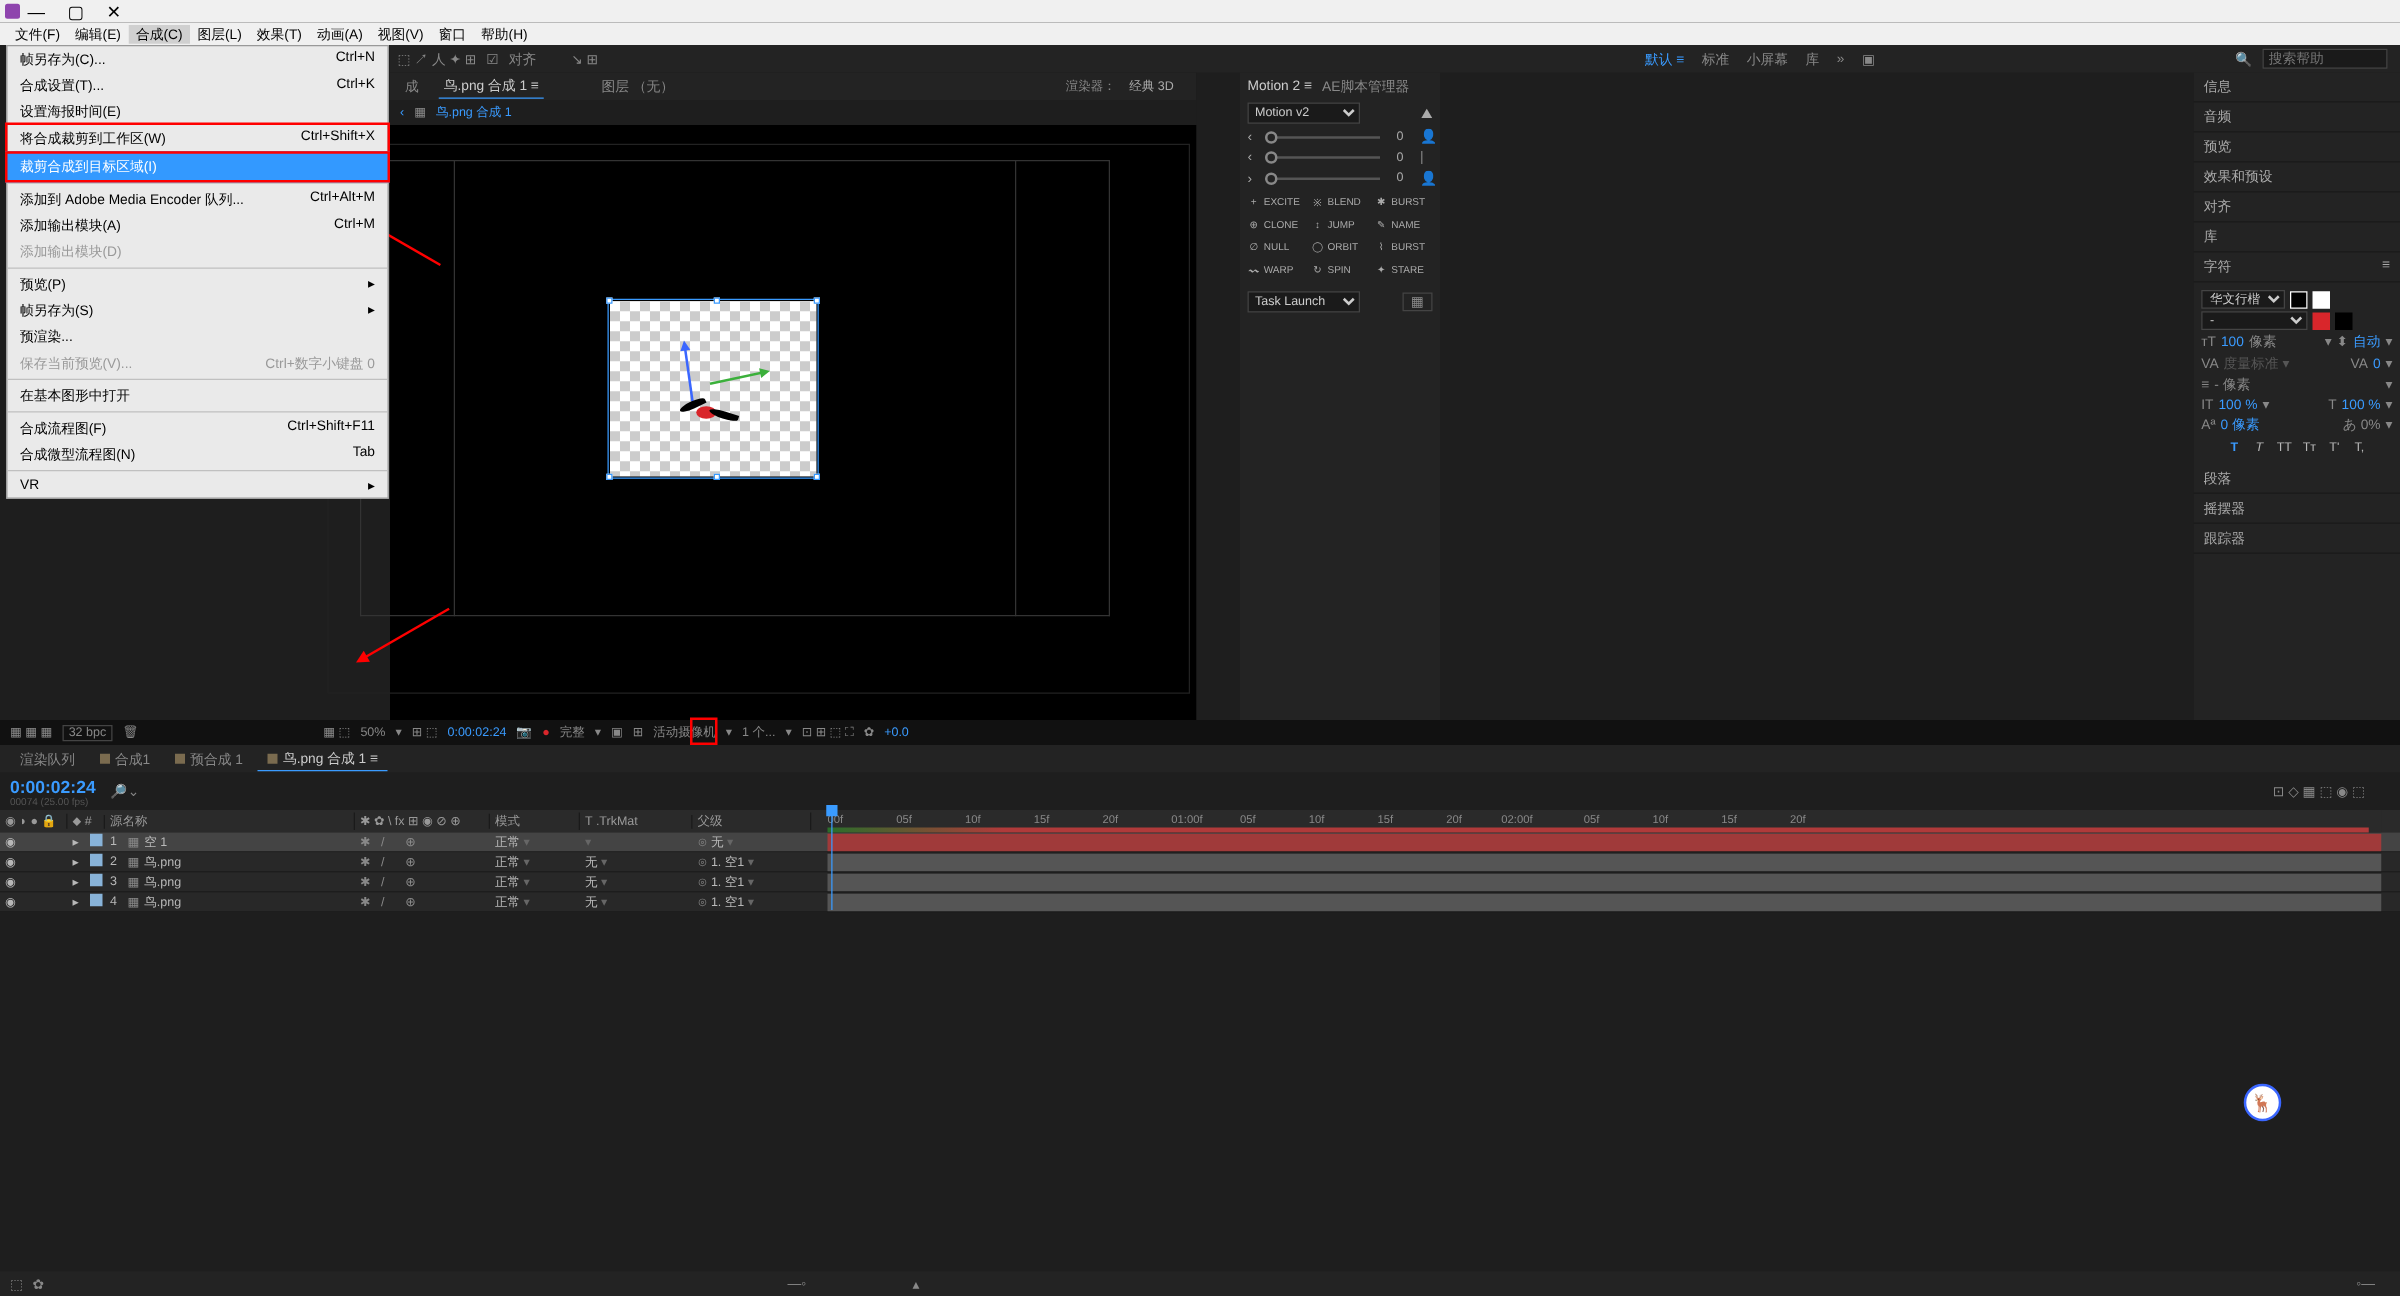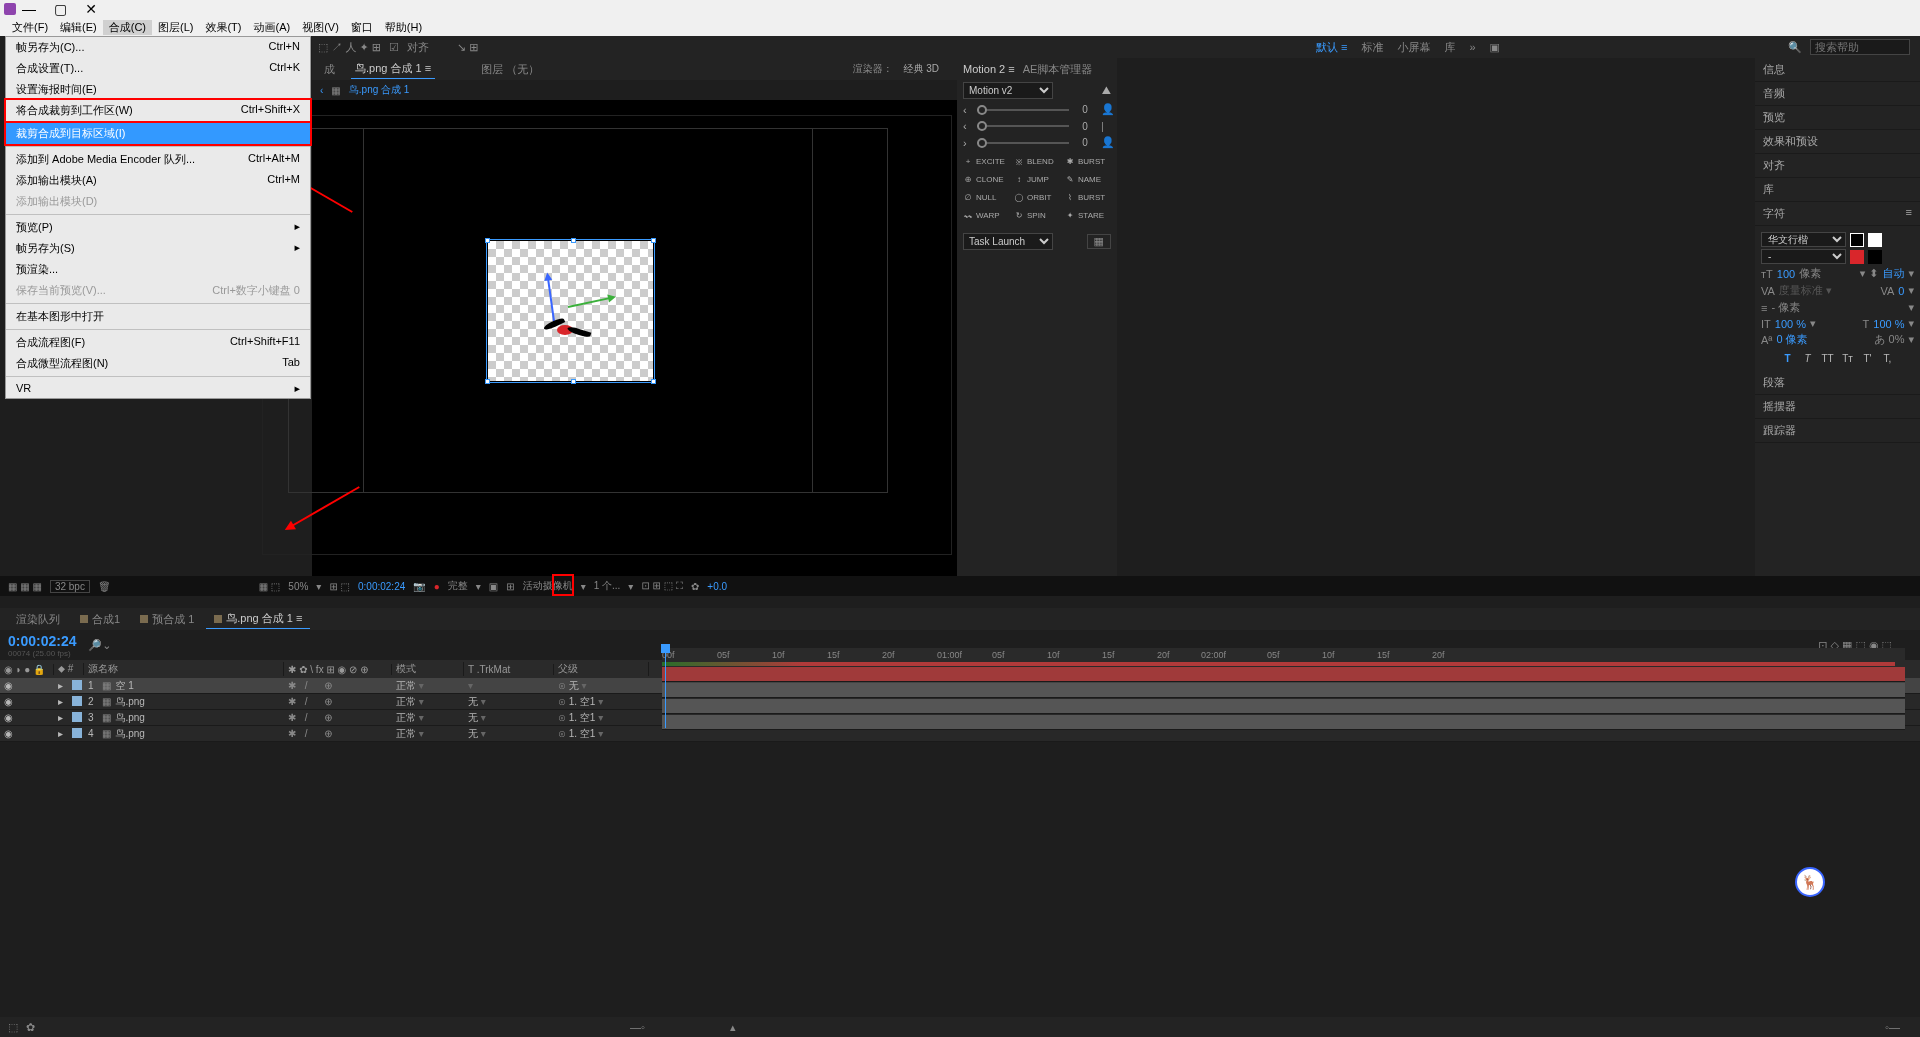--- a/index.html
+++ b/index.html
@@ -61,21 +61,21 @@
 .bird .wingL { position: absolute; top: 2px; left: 0; width: 22px; height: 6px; background: #000; border-radius: 50% 50% 0 50%; transform: rotate(-25deg); }
 .bird .wingR { position: absolute; top: 10px; left: 24px; width: 24px; height: 6px; background: #000; border-radius: 50% 0 50% 50%; transform: rotate(18deg); }
 .handle { position: absolute; width: 5px; height: 5px; background: #fff; border: 1px solid #3a9bff; }
 
 .red-arrow1 { position: absolute; top: 55px; left: 20px; width: 80px; height: 2px; background: #ff0000; transform: rotate(30deg); transform-origin: left; }
 .red-arrow1::before { content:""; position: absolute; left: -6px; top: -4px; border-top: 5px solid transparent; border-bottom: 5px solid transparent; border-right: 10px solid #ff0000; }
 .red-arrow2 { position: absolute; top: -50px; left: 290px; width: 80px; height: 2px; background: #ff0000; transform: rotate(-30deg); transform-origin: left; }
 .red-arrow2::before { content:""; position: absolute; left: -6px; top: -4px; border-top: 5px solid transparent; border-bottom: 5px solid transparent; border-right: 10px solid #ff0000; transform: rotate(0deg);}
 
 
-.motion-panel { position: absolute; top: 22px; left: 957px; width: 160px; height: 518px; background: #232323; }
+.motion-panel { position: absolute; top: 22px; left: 992px; width: 160px; height: 518px; background: #232323; }
 .motion-tabs { height: 22px; display: flex; align-items: center; padding: 0 6px; gap: 8px; }
 .motion-tabs span { cursor: pointer; color: #888; }
 .motion-tabs span.active { color: #ccc; }
 .motion-row { display: flex; align-items: center; padding: 2px 6px; gap: 4px; }
 .motion-row select { background: #1a1a1a; border: 1px solid #444; color: #ccc; font-size: 10px; padding: 1px; width: 90px; }
 .motion-slider { display: flex; align-items: center; padding: 2px 6px; gap: 6px; }
 .motion-slider .chev { width:8px; color:#aaa; }
 .motion-slider .track { flex: 1; height: 2px; background: #555; position: relative; }
 .motion-slider .thumb { position: absolute; left: 0; top: -4px; width: 10px; height: 10px; border: 2px solid #888; border-radius: 50%; background: #232323; }
 .motion-slider .val { width: 20px; text-align: center; font-size: 10px; color: #aaa; }
@@ -93,21 +93,21 @@
 .char-swatch { width: 14px; height: 14px; display: inline-block; }
 .text-styles { display: flex; gap: 4px; padding: 2px 0; justify-content: center; }
 .text-styles span { width: 16px; height: 14px; display: flex; align-items: center; justify-content: center; font-size: 10px; cursor: pointer; }
 
 
 .status-bar { position: absolute; top: 540px; left: 0; right: 0; height: 20px; background: #111; display: flex; align-items: center; padding: 0 8px; gap: 8px; font-size: 10px; color: #888; }
 .red-box-status { position: absolute; border: 2px solid #ff0000; }
 
 
 .timeline { position: absolute; top: 560px; left: 0; right: 0; bottom: 20px; background: #1e1e1e; }
-.tl-tabs { height: 22px; background: #232323; display: flex; align-items: center; padding: 0 8px; gap: 4px; margin-top: 12px; }
+.tl-tabs { height: 22px; background: #232323; display: flex; align-items: center; padding: 0 8px; gap: 4px; }
 .tl-tab { padding: 2px 8px; color: #888; cursor: pointer; display: flex; align-items: center; gap: 4px; }
 .tl-tab.active { color: #ccc; border-bottom: 1px solid #3a9bff; }
 .tl-sq { width: 8px; height: 8px; display: inline-block; }
 .tl-header { height: 30px; display: flex; align-items: center; padding: 0 8px; background: #1e1e1e; }
 .tl-time { color: #3a9bff; font-size: 14px; font-weight: bold; }
 .tl-time-sub { color: #555; font-size: 8px; }
 .tl-cols-header { height: 18px; background: #2a2a2a; display: flex; align-items: center; font-size: 10px; color: #999; }
 .tl-col { padding: 0 4px; border-right: 1px solid #1a1a1a; }
 .tl-rows { }
 .tl-row { height: 16px; display: flex; align-items: center; font-size: 10px; background: #282828; border-bottom: 1px solid #1a1a1a; }
@@ -392,21 +392,21 @@
     <div class="right-panel">预览</div>
     <div class="right-panel">效果和预设</div>
     <div class="right-panel">对齐</div>
     <div class="right-panel">库</div>
     <div class="right-panel" style="display:flex;justify-content:space-between;">
       <span>字符</span>
       <span>≡</span>
     </div>
     <div class="char-panel">
       <div class="char-row">
-        <select style="width:85px"><option>华文行楷</option></select>
+        <select style="width:67px"><option>华文行楷</option></select>
         <span class="char-swatch" style="background:#000;border:1px solid #fff"></span>
         <span class="char-swatch" style="background:#fff"></span>
       </div>
       <div class="char-row">
         <select style="width:85px"><option>-</option></select>
         <span class="char-swatch" style="background:#d9262b"></span>
         <span class="char-swatch" style="background:#000"></span>
       </div>
       <div class="char-row">
         <span style="color:#888">тT</span>

